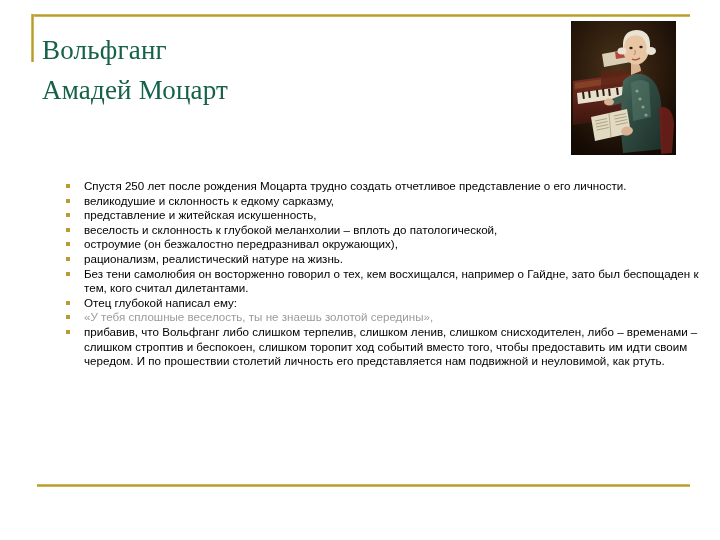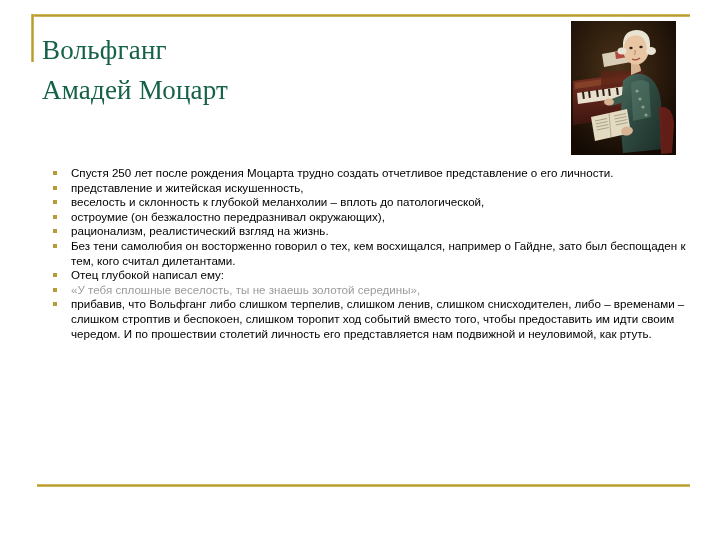--- a/index.html
+++ b/index.html
@@ -73,21 +73,21 @@
     overflow: hidden;
   }
   #portrait svg { display: block; }
 
   
   #body-list {
     position: absolute;
     left: 44px;
     top: 163px;
     width: 648px;
-    margin: 3px;
+    margin: 16px;
     padding: 0;
     list-style: none;
   }
   #body-list li {
     position: relative;
     padding-left: 24px;
     margin: 0 0 0 0;
     font-size: 11.6px;
     line-height: 14.6px;
     color: #000000;
@@ -201,23 +201,24 @@
       <path d="M88 86 Q102 84 103 104 L101 132 L90 133 Z" fill="#6b1f1a" opacity="0.9"></path>
 
       <rect x="0" y="0" width="105" height="134" fill="none"></rect>
       <path d="M0 0 H105 V134 H0 Z" fill="none"></path>
       <rect x="0" y="0" width="105" height="134" fill="url(#vig)"></rect>
     </svg>
   </div>
 
   <ul id="body-list">
       <li>Спустя 250 лет после рождения Моцарта трудно создать отчетливое представление о его личности.</li>
+      <li>великодушие и склонность к едкому сарказму,</li>
       <li>представление и житейская искушенность,</li>
       <li>веселость и склонность к глубокой меланхолии – вплоть до патологической,</li>
       <li> остроумие (он безжалостно передразнивал окружающих),</li>
-      <li> рационализм, реалистический взгляд на жизнь.</li>
+      <li> рационализм, реалистический натуре на жизнь.</li>
       <li>Без тени самолюбия он восторженно говорил о тех, кем восхищался, например о Гайдне, зато был беспощаден к тем, кого считал дилетантами.</li>
       <li> Отец глубокой написал ему:</li>
       <li class="quote">«У тебя сплошные веселость, ты не знаешь золотой середины»,</li>
       <li>прибавив, что Вольфганг либо слишком терпелив, слишком ленив, слишком снисходителен, либо – временами – слишком строптив и беспокоен, слишком торопит ход событий вместо того, чтобы предоставить им идти своим чередом. И по прошествии столетий личность его представляется нам подвижной и неуловимой, как ртуть.</li>
     </ul>
 
 </div>
 
 </body></html>

